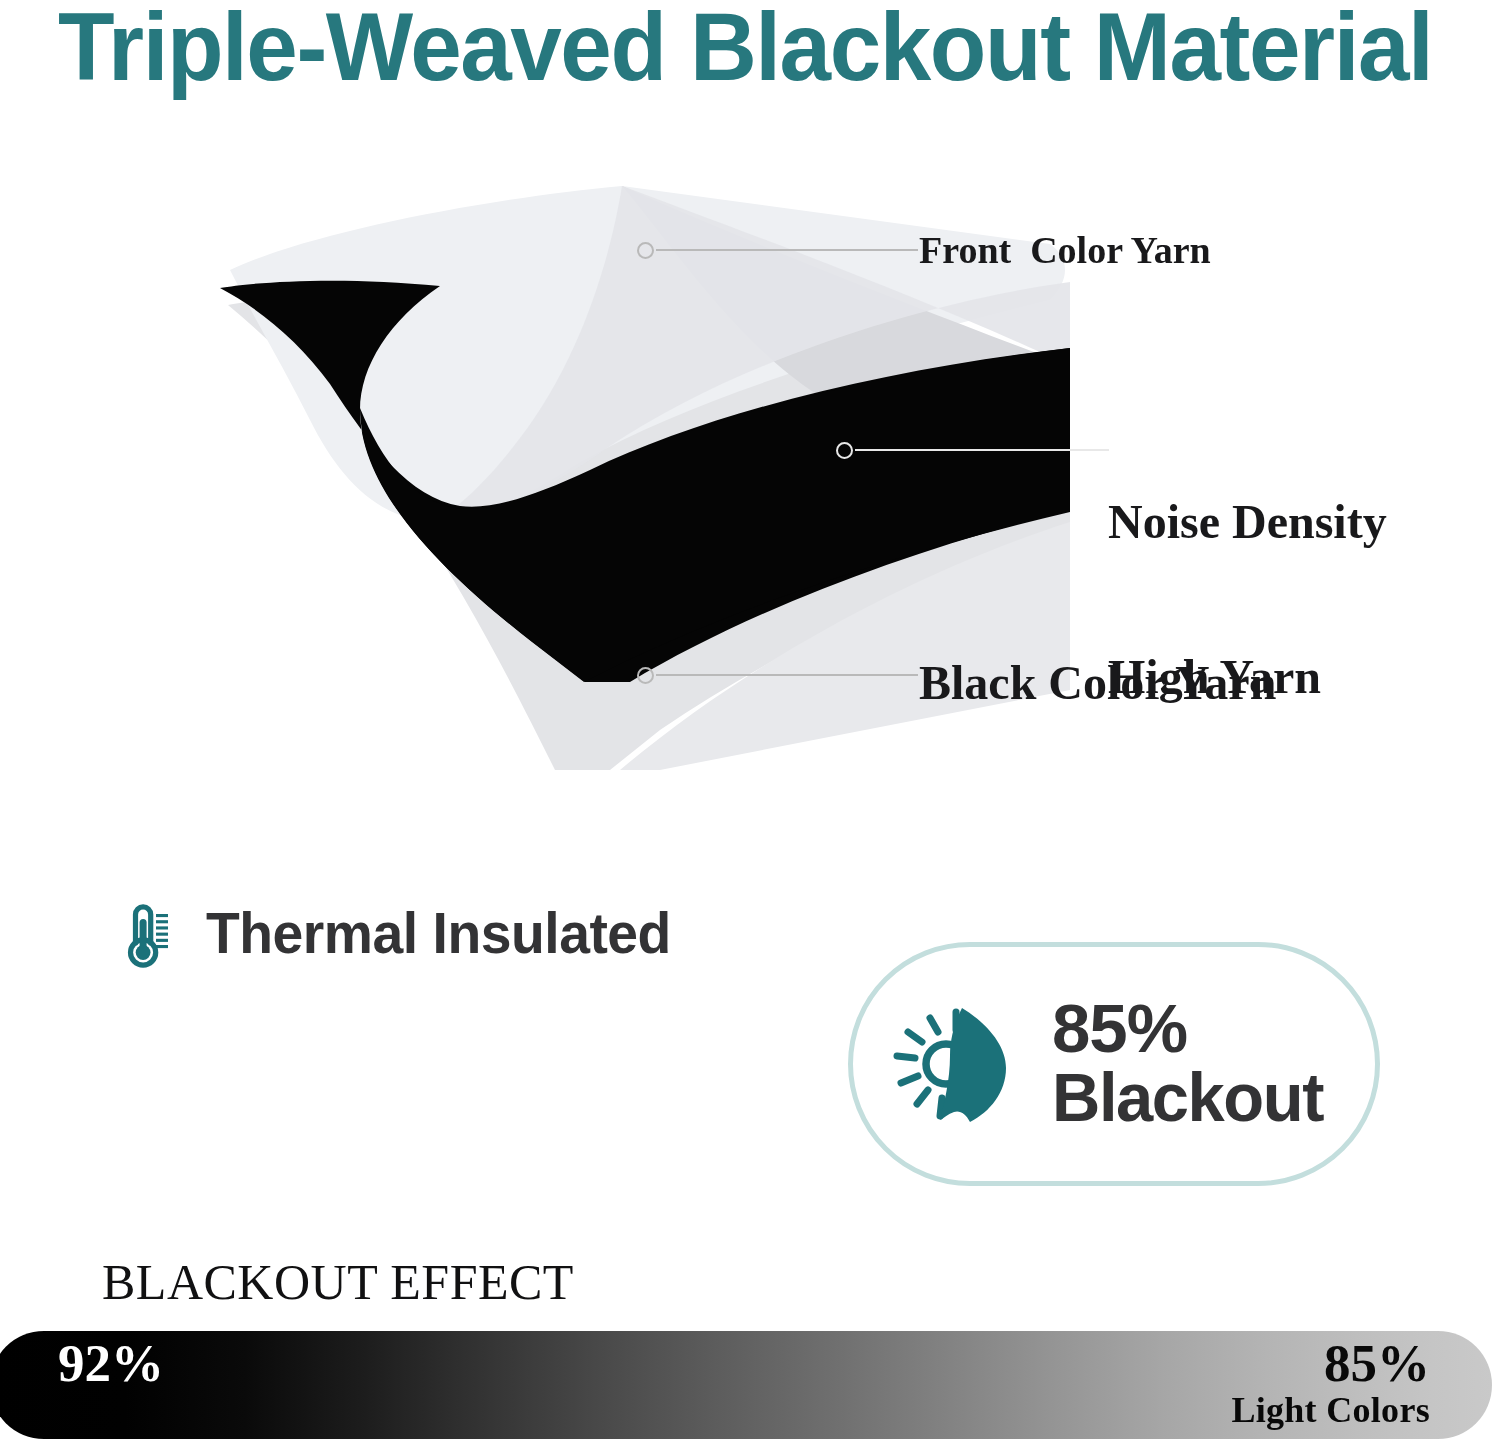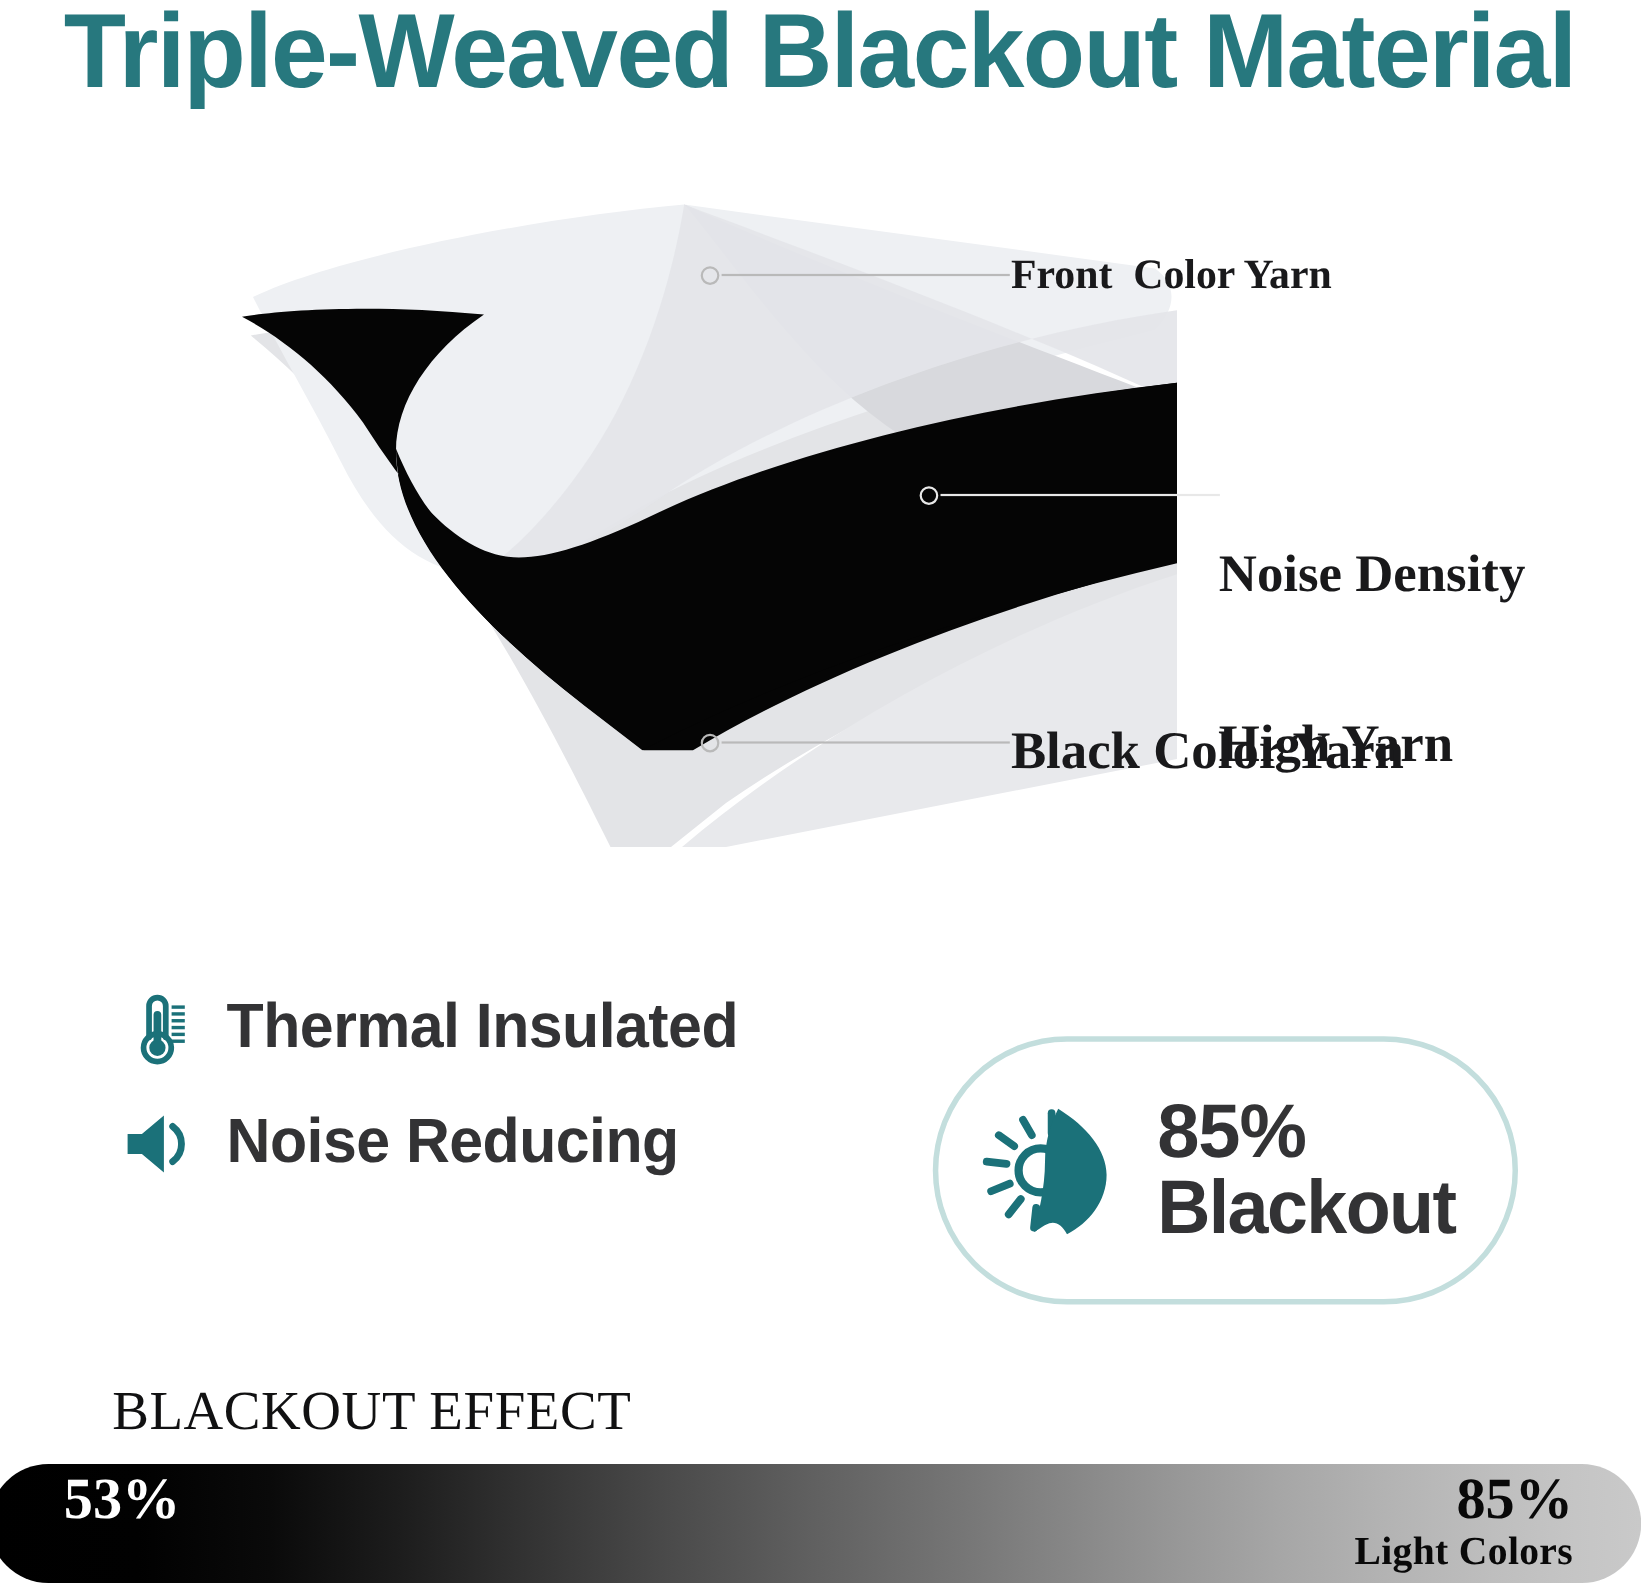--- a/index.html
+++ b/index.html
@@ -345,29 +345,20 @@
           <rect x="44" y="25.4" width="12" height="3.1"></rect>
           <rect x="44" y="31.6" width="12" height="3.1"></rect>
           <rect x="44" y="37.8" width="12" height="3.1"></rect>
           <rect x="44" y="44" width="12" height="3.1"></rect>
         </g>
       </svg>
     </span>
     <span class="feature-label">Thermal Insulated</span>
   </div>
 
-  <div class="feature-row">
-    <span class="feature-icon">
-      <svg width="66" height="60" viewBox="0 0 66 60" xmlns="http://www.w3.org/2000/svg">
-        <path d="M 4 21 L 17 21 L 37 4 L 37 56 L 17 39 L 4 39 Z" fill="#1b7179"></path>
-        <path d="M 45 14 A 20 20 0 0 1 45 46" fill="none" stroke="#1b7179" stroke-width="6.2" stroke-linecap="round"></path>
-      </svg>
-    </span>
-    <span class="feature-label">Noise Reducing</span>
-  </div>
 
 
 </div>
 
 <div id="blackout-badge">
   <span id="badge-icon">
     <svg width="160" height="160" viewBox="0 0 160 160" xmlns="http://www.w3.org/2000/svg">
 
       <g stroke="#1b7179" stroke-width="7" stroke-linecap="round">
         <line x1="52" y1="34" x2="60" y2="48"></line>
@@ -394,19 +385,19 @@
     <span id="badge-percent">85%</span>
     <span id="badge-word">Blackout</span>
   </span>
 </div>
 
 <div id="effect-heading">BLACKOUT EFFECT</div>
 
 <div id="gradient-bar"></div>
 
 <div class="bar-block" id="bar-left">
-  <span class="bar-pct">53%</span>
+  <span class="bar-pct">92%</span>
 </div>
 
 <div class="bar-block" id="bar-right">
   <span class="bar-pct">85%</span>
   <span class="bar-sub">Light Colors</span>
 </div>
 
 </body></html>

